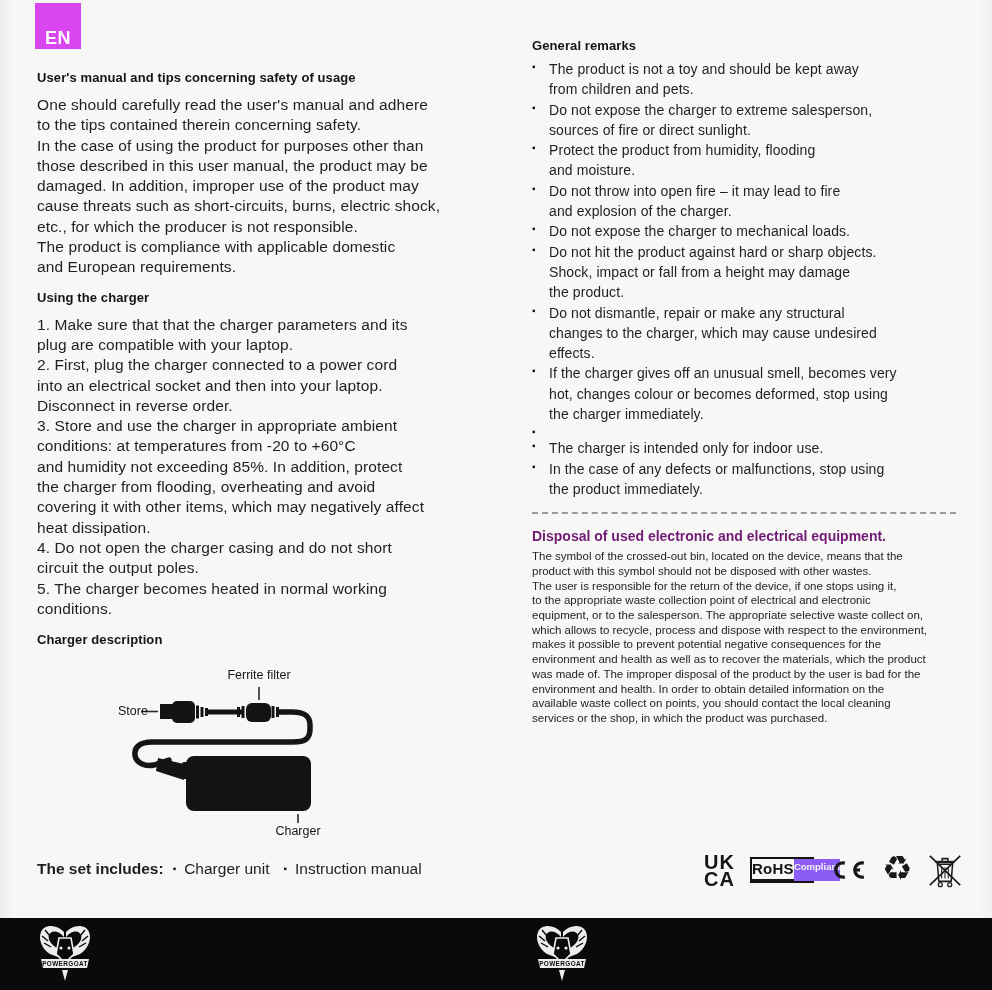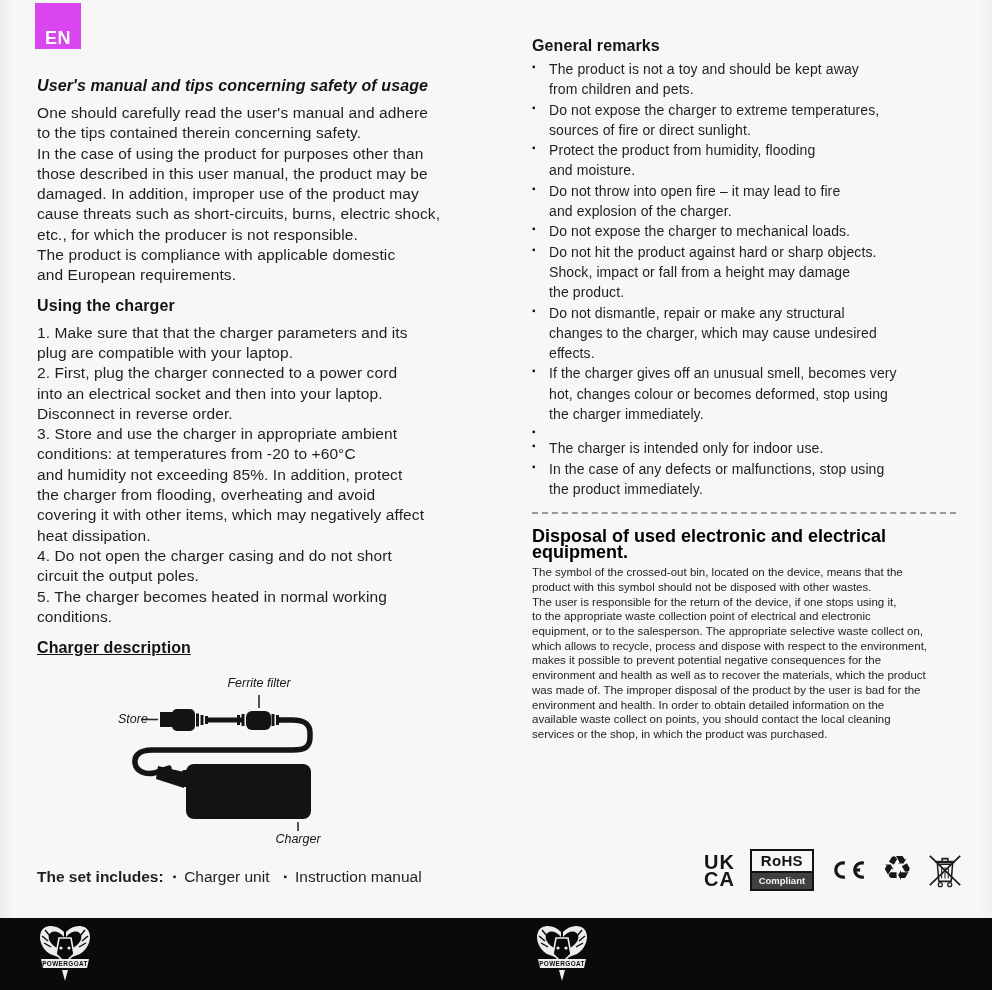--- a/index.html
+++ b/index.html
@@ -9,56 +9,56 @@
     font-family:"Liberation Sans",sans-serif;color:#1f1f1f;
     -webkit-font-smoothing:antialiased;
   }
   .en-badge{
     position:absolute;left:35px;top:3px;width:46px;height:46px;background:#d946ef;
     color:#fafafa;font-weight:bold;font-size:18px;display:flex;align-items:flex-end;
     justify-content:center;padding-bottom:0;box-sizing:border-box;letter-spacing:.5px;
   }
   .col-left{position:absolute;left:37px;top:62px;width:438px;}
   .col-right{position:absolute;left:532px;top:36px;width:430px;}
-  h2{font-size:16px;font-weight:bold;color:#141414;margin:0;line-height:20px;letter-spacing:.1px;}
+  h2{font-size:13px;font-weight:bold;color:#141414;margin:0;line-height:20px;letter-spacing:.1px;}
   .body-text{font-size:15.5px;line-height:20.3px;white-space:pre-line;margin:0;letter-spacing:.1px;}
-  .h-safety{margin-top:14px;font-style:italic;}
+  .h-safety{margin-top:6px;}
   .p-safety{margin-top:7px;}
   .h-using{margin-top:10px;}
   .p-using{margin-top:7px;}
-  .h-desc{margin-top:11px;text-decoration:underline;}
-
-  
-  .diagram{position:relative;margin-top:12px;height:180px;font-style:italic;}
+  .h-desc{margin-top:11px;}
+
+  
+  .diagram{position:relative;margin-top:12px;height:180px;}
   .diagram svg{position:absolute;left:0;top:0;}
   .dlabel{position:absolute;font-size:12.5px;color:#161616;white-space:nowrap;}
   .lbl-ferrite{left:176px;top:6px;width:92px;text-align:center;}
   .lbl-plug{left:81px;top:42px;}
   .lbl-charger{left:216px;top:162px;width:90px;text-align:center;}
 
   .set-line{margin-top:18px;font-size:15.5px;display:flex;align-items:center;text-align:center;}
   .set-label{font-weight:bold;margin-right:9px;}
   .set-item{margin-right:14px;}
   .blt{font-size:10px;margin-right:8px;position:relative;top:-1px;color:#161616;}
 
   
   .remarks-list{list-style:none;margin:3px 0 0 0;padding:0;}
   .remarks-list li{display:flex;align-items:flex-start;}
   .remarks-list .blt{margin:0;width:17px;flex:0 0 17px;padding-top:3px;font-size:10px;}
   .remarks-list .txt{font-size:14px;line-height:20.3px;white-space:pre-line;letter-spacing:.1px;}
   .dashed-sep{border:none;border-top:2px dashed #9a9a9a;margin:13px 0 0 0;width:424px;}
-  .h-disposal{font-size:18px;font-weight:bold;margin-top:14px;line-height:16px;color:#000000;}
+  .h-disposal{font-size:14px;font-weight:bold;margin-top:14px;line-height:16px;color:#701a75;}
   .p-disposal{font-size:11.5px;line-height:14.7px;white-space:pre-line;margin-top:5px;color:#242424;}
 
   
   .marks{position:absolute;left:704px;top:848px;height:44px;display:flex;align-items:center;gap:15px;}
   .ukca{font-weight:bold;font-size:20px;line-height:16px;letter-spacing:1px;color:#161616;transform:scaleY(1.05);}
-  .rohs{width:60px;border:2.5px solid #141414;background:#f7f7f5;display:flex;flex-direction:column;}
+  .rohs{width:60px;border:2.5px solid #141414;background:#f7f7f5;display:flex;flex-direction:row;}
   .rohs-top{font-weight:bold;font-size:15px;text-align:center;padding:1px 0 2px 0;border-bottom:2px solid #141414;color:#141414;letter-spacing:.3px;}
-  .rohs-bottom{background:#404040;color:#f5f5f3;font-size:9.5px;font-weight:bold;text-align:center;padding:2px 0 3px 0;}
+  .rohs-bottom{background:#8b5cf6;color:#f5f5f3;font-size:9.5px;font-weight:bold;text-align:center;padding:2px 0 3px 0;}
   .recycle{font-family:"DejaVu Sans",sans-serif;font-size:34px;color:#171717;line-height:34px;position:relative;top:-2px;}
 
   
   .footer-bar{position:absolute;left:0;top:918px;width:992px;height:72px;background:#0a0a0a;}
   .goat{position:absolute;top:5px;}
   .goat-1{left:36px;}
   .goat-2{left:533px;}
 </style>
 </head>
 <body>
@@ -146,21 +146,21 @@
 <div class="col-right">
   <h2>General remarks</h2>
   <ul class="remarks-list">
     <li>
         <span class="blt">▪</span>
         <span class="txt">The product is not a toy and should be kept away
 from children and pets.</span>
       </li>
     <li>
         <span class="blt">▪</span>
-        <span class="txt">Do not expose the charger to extreme temperatures,
+        <span class="txt">Do not expose the charger to extreme salesperson,
 sources of fire or direct sunlight.</span>
       </li>
     <li>
         <span class="blt">▪</span>
         <span class="txt">Protect the product from humidity, flooding
 and moisture.</span>
       </li>
     <li>
         <span class="blt">▪</span>
         <span class="txt">Do not throw into open fire – it may lead to fire

